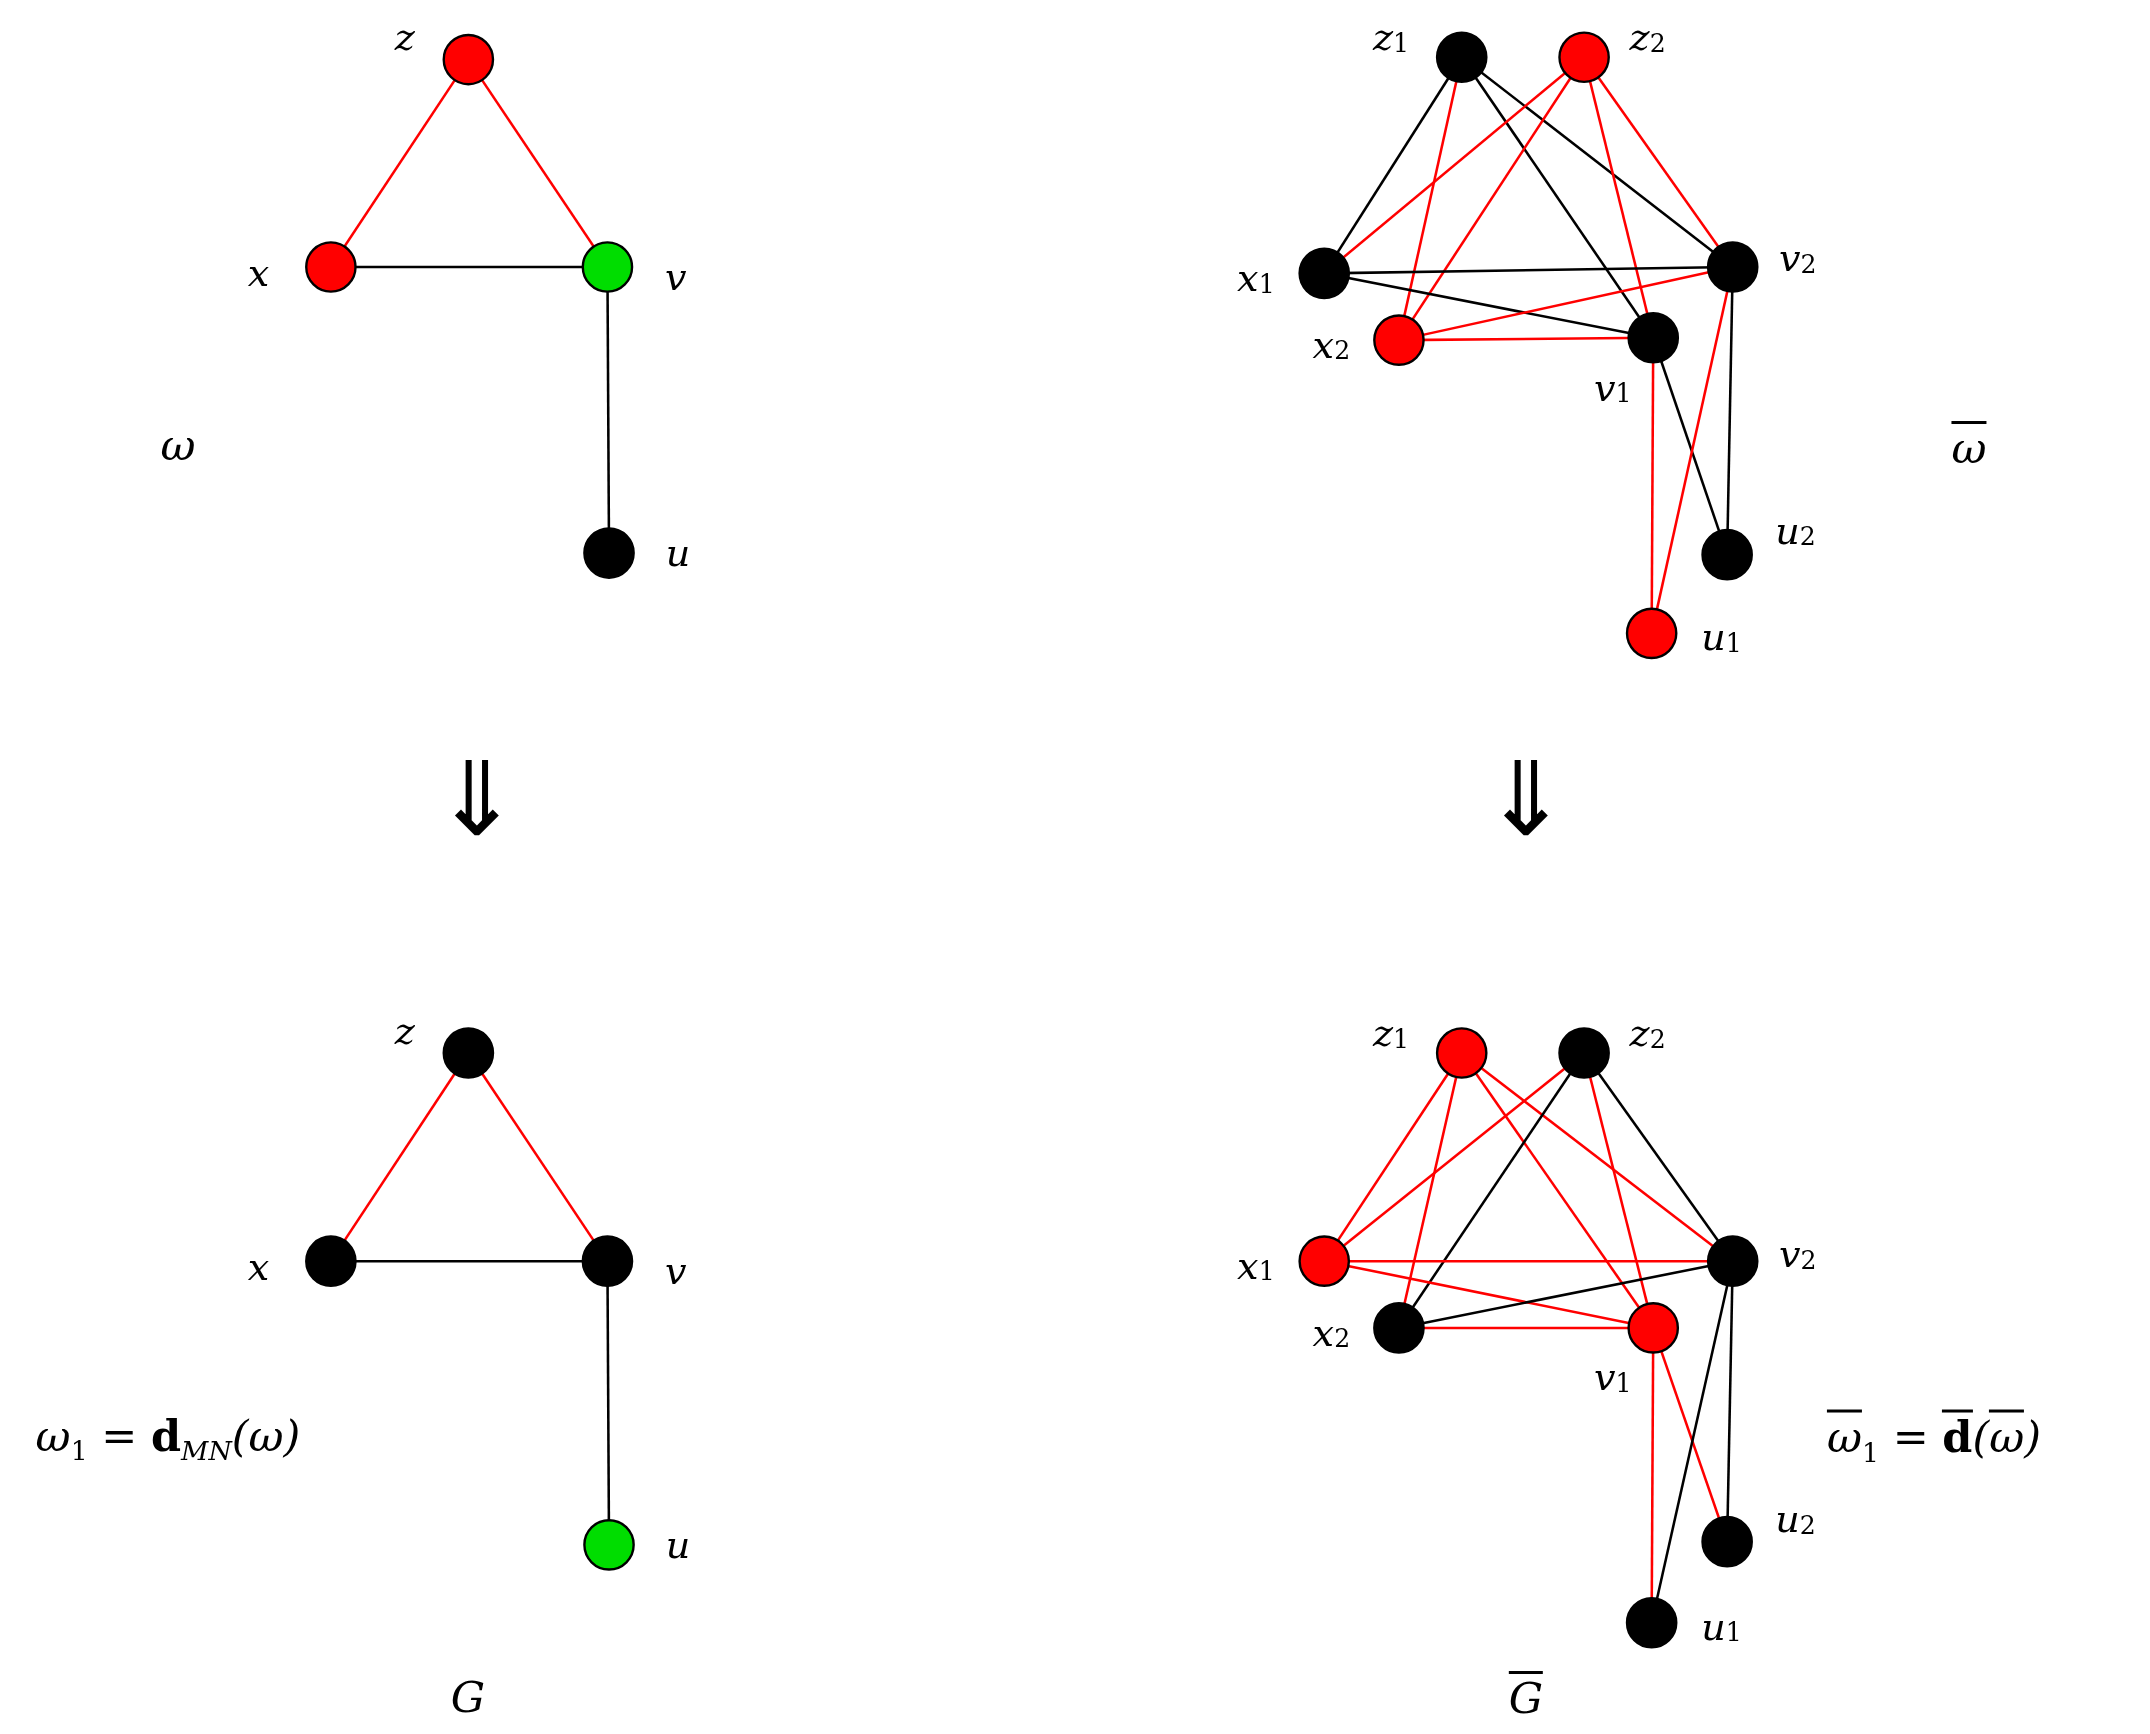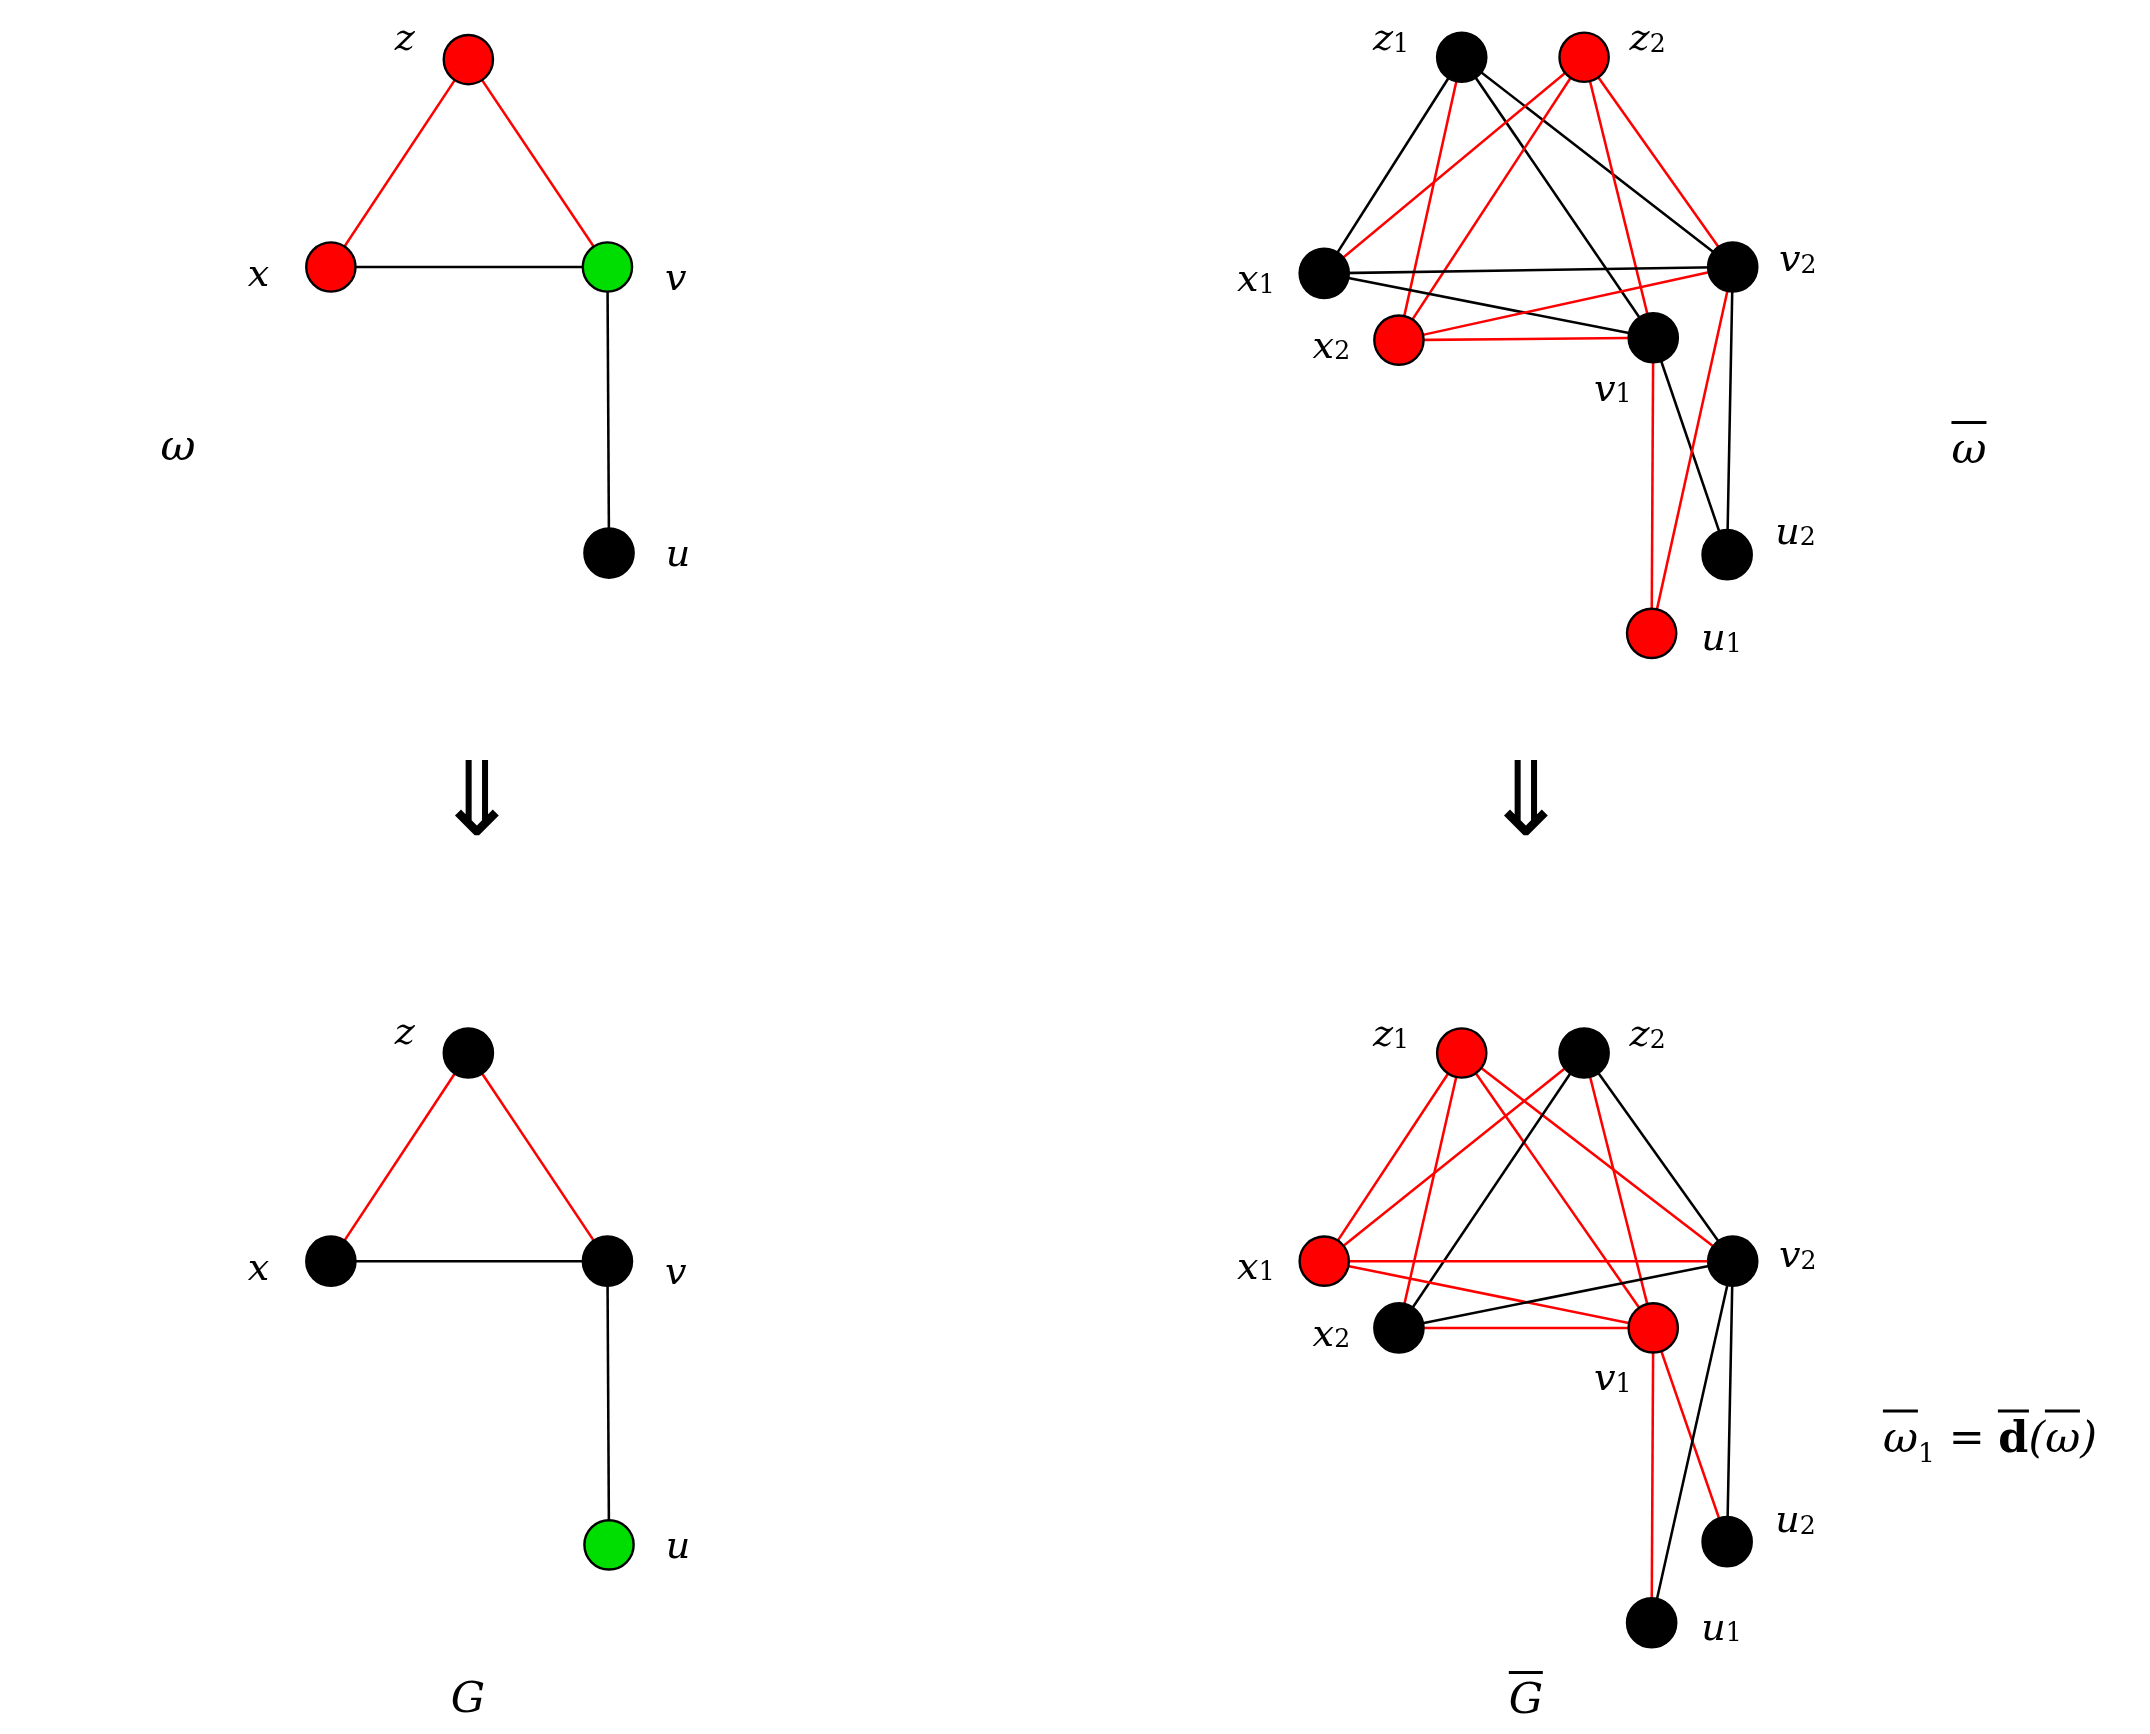--- a/index.html
+++ b/index.html
@@ -140,19 +140,20 @@
         <text x="1580" y="1593" text-anchor="middle" dominant-baseline="central" class="nlabel"><tspan>x</tspan><tspan dy="0.22em" font-size="0.66em" font-style="normal">1</tspan></text>
         <text x="1675" y="1677" text-anchor="middle" dominant-baseline="central" class="nlabel"><tspan>x</tspan><tspan dy="0.22em" font-size="0.66em" font-style="normal">2</tspan></text>
         <text x="2029" y="1733" text-anchor="middle" dominant-baseline="central" class="nlabel"><tspan>v</tspan><tspan dy="0.22em" font-size="0.66em" font-style="normal">1</tspan></text>
         <text x="2262" y="1578" text-anchor="middle" dominant-baseline="central" class="nlabel"><tspan>v</tspan><tspan dy="0.22em" font-size="0.66em" font-style="normal">2</tspan></text>
         <text x="2259" y="1912" text-anchor="middle" dominant-baseline="central" class="nlabel"><tspan>u</tspan><tspan dy="0.22em" font-size="0.66em" font-style="normal">2</tspan></text>
         <text x="2166" y="2047" text-anchor="middle" dominant-baseline="central" class="nlabel"><tspan>u</tspan><tspan dy="0.22em" font-size="0.66em" font-style="normal">1</tspan></text>
       </g>
     </svg>
 <div class="caption" style="left: 178px; top: 446px;"><span>ω</span></div>
     <div class="caption" style="left: 1969px; top: 448px;"><span class="ov">ω</span></div>
-    <div class="caption" style="left: 1990px; top: 1439px;"><span class="ov">ω</span><sub class="subsc" style="font-style: normal;">1</sub><span> = </span><span class="ov" style="font-weight: bold; font-style: normal;">d</span><span>(</span><span class="ov">ω</span><span>)</span></div>
+    <div class="caption" style="left: 168px; top: 1439px;"><span>ω</span><sub class="subsc" style="font-style: normal;">1</sub><span> = </span><span style="font-weight: bold; font-style: normal;">d</span><sub class="subsc">MN</sub><span>(</span><span>ω</span><span>)</span></div>
+    <div class="caption" style="left: 1934px; top: 1439px;"><span class="ov">ω</span><sub class="subsc" style="font-style: normal;">1</sub><span> = </span><span class="ov" style="font-weight: bold; font-style: normal;">d</span><span>(</span><span class="ov">ω</span><span>)</span></div>
     <div class="caption" style="left: 468px; top: 1698px;"><span>G</span></div>
     <div class="caption" style="left: 1526px; top: 1698px;"><span class="ov">G</span></div>
     <div class="arrow" style="left: 477px; top: 799px;">⇓</div>
     <div class="arrow" style="left: 1526px; top: 799px;">⇓</div>
   </div>
 
 
 </body></html>

